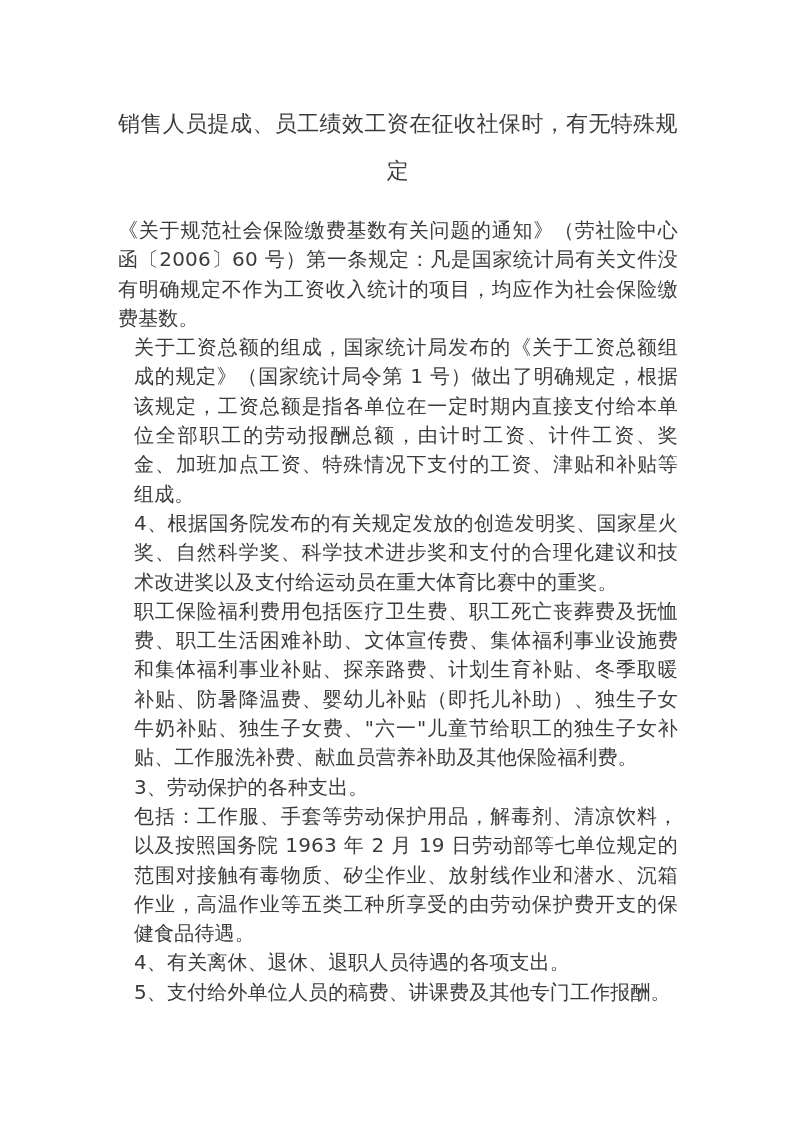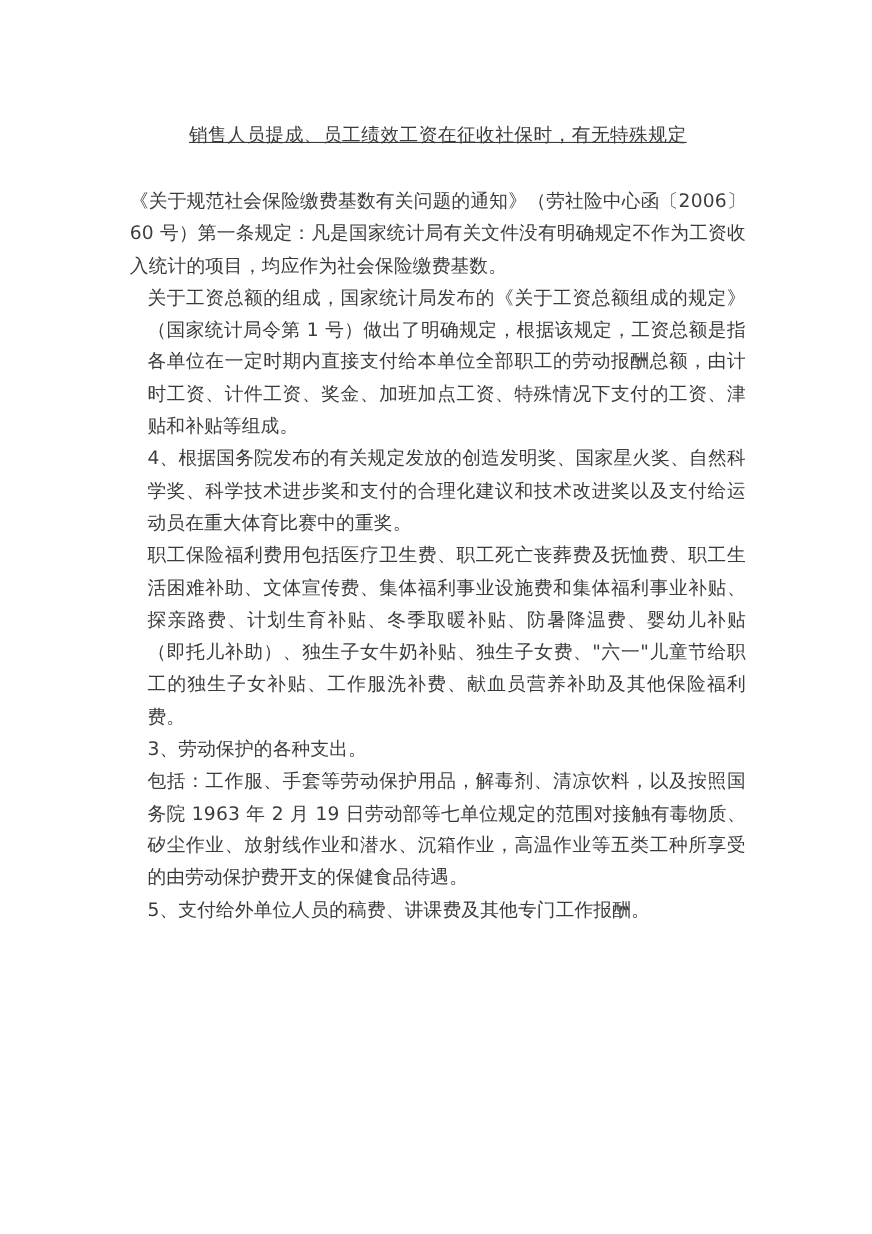--- a/index.html
+++ b/index.html
@@ -24,33 +24,32 @@
 
   .doc-body {
     position: absolute;
     left: 118px;
     top: 100px;
     width: 560px;
   }
 
   .doc-title {
     font-family: "DejaVu Serif", "Liberation Serif", serif;
-    font-size: 17px;
+    font-size: 22px;
     line-height: 47px;
     color: #3c3c3c;
     text-align: center;
     letter-spacing: 0.4px;
     margin: 0 0 22px 0;
     font-weight: 400;
-    text-decoration: underline;
   }
 
   .para {
     font-family: "DejaVu Sans", "Liberation Sans", sans-serif;
-    font-size: 17px;
+    font-size: 20px;
     line-height: 29.3px;
     color: #3b3b3b;
     text-align: justify;
     text-justify: inter-character;
     margin: 0;
     letter-spacing: 0.15px;
     word-break: break-all;
     -webkit-hyphens: none;
     hyphens: none;
   }
@@ -67,16 +66,17 @@
   <div class="doc-body">
 
     <h1 class="doc-title">销售人员提成、员工绩效工资在征收社保时，有无特殊规定</h1>
 
     <p class="para">《关于规范社会保险缴费基数有关问题的通知》（劳社险中心函〔2006〕60 号）第一条规定：凡是国家统计局有关文件没有明确规定不作为工资收入统计的项目，均应作为社会保险缴费基数。</p>
     <p class="para">关于工资总额的组成，国家统计局发布的《关于工资总额组成的规定》（国家统计局令第 1 号）做出了明确规定，根据该规定，工资总额是指各单位在一定时期内直接支付给本单位全部职工的劳动报酬总额，由计时工资、计件工资、奖金、加班加点工资、特殊情况下支付的工资、津贴和补贴等组成。</p>
     <p class="para">4、根据国务院发布的有关规定发放的创造发明奖、国家星火奖、自然科学奖、科学技术进步奖和支付的合理化建议和技术改进奖以及支付给运动员在重大体育比赛中的重奖。</p>
     <p class="para">职工保险福利费用包括医疗卫生费、职工死亡丧葬费及抚恤费、职工生活困难补助、文体宣传费、集体福利事业设施费和集体福利事业补贴、探亲路费、计划生育补贴、冬季取暖补贴、防暑降温费、婴幼儿补贴（即托儿补助）、独生子女牛奶补贴、独生子女费、"六一"儿童节给职工的独生子女补贴、工作服洗补费、献血员营养补助及其他保险福利费。</p>
     <p class="para">3、劳动保护的各种支出。</p>
     <p class="para">包括：工作服、手套等劳动保护用品，解毒剂、清凉饮料，以及按照国务院 1963 年 2 月 19 日劳动部等七单位规定的范围对接触有毒物质、矽尘作业、放射线作业和潜水、沉箱作业，高温作业等五类工种所享受的由劳动保护费开支的保健食品待遇。</p>
+    <p class="para">4、有关离休、退休、退职人员待遇的各项支出。</p>
     <p class="para">5、支付给外单位人员的稿费、讲课费及其他专门工作报酬。</p>
 
   </div>
 </div>
 
 </body></html>

